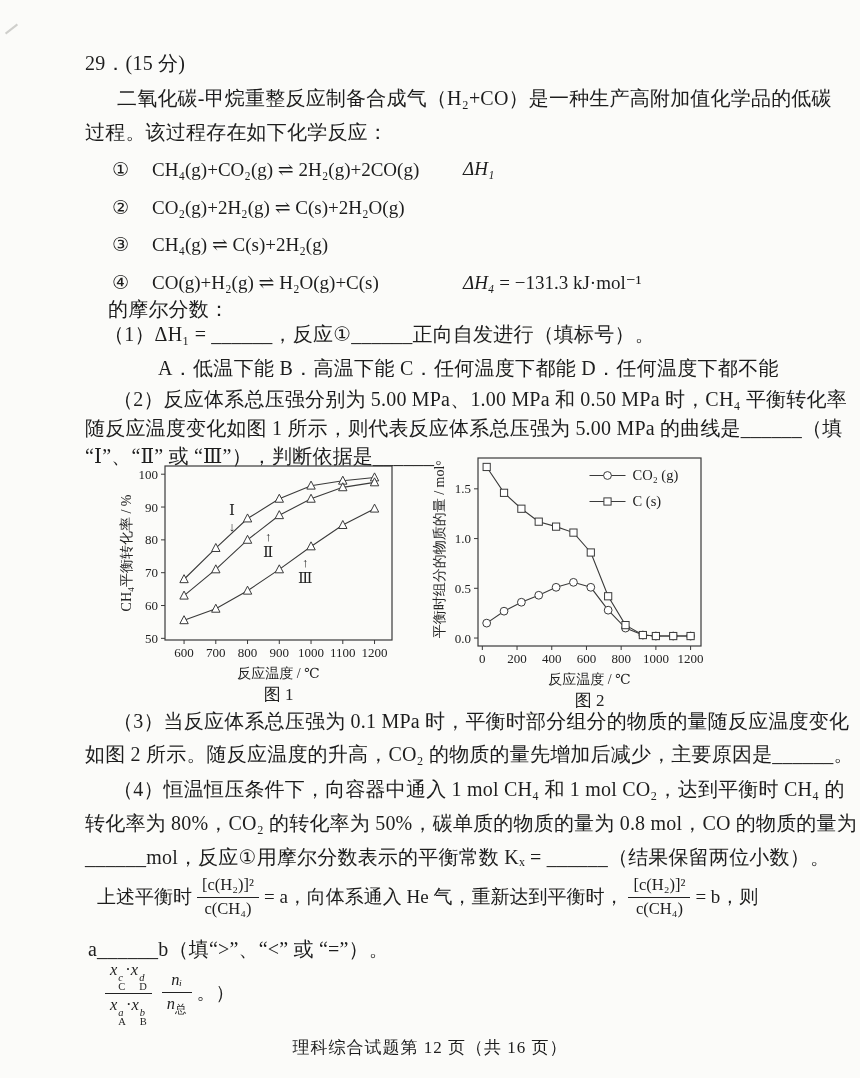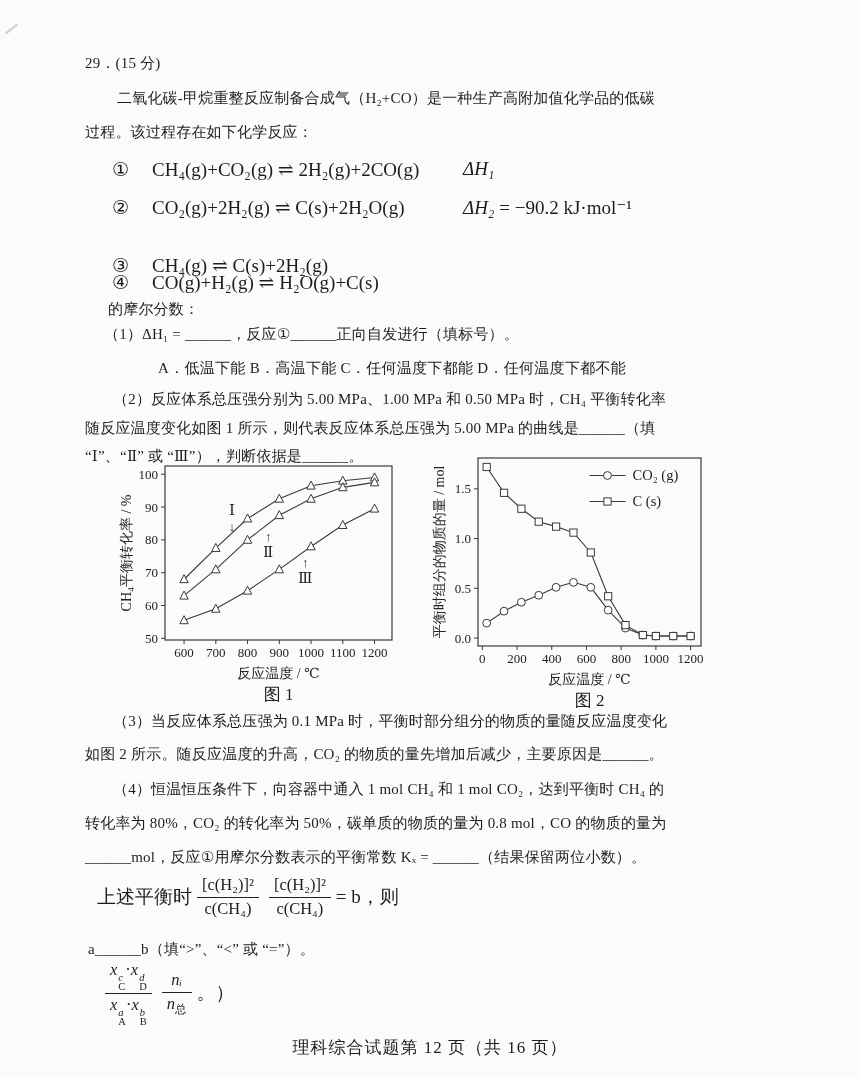--- a/index.html
+++ b/index.html
@@ -1,21 +1,21 @@
 <!DOCTYPE html>
 <html><head>
 <meta charset="utf-8">
 <style>
   html,body{margin:0;padding:0;}
   body{
     width:860px;height:1078px;position:relative;overflow:hidden;
     background:#fbfbf9;color:#1d1d1d;
     font-family:"Liberation Serif","DejaVu Serif","DejaVu Sans",serif;
   }
-  .line{position:absolute;white-space:nowrap;font-size:15px;line-height:26px;letter-spacing:0.2px;text-align:right;}
+  .line{position:absolute;white-space:nowrap;font-size:20px;line-height:26px;letter-spacing:0.2px;text-align:right;}
   .rxn{position:absolute;white-space:nowrap;font-size:19px;}
   .rxn .rxn-num{display:inline-block;width:40px;}
   .rxn .rxn-dh{position:absolute;left:351px;font-style:italic;}
   .rxn .rxn-dh .up{font-style:normal;}
   .options{letter-spacing:0.3px;}
   .flexline{position:absolute;display:flex;align-items:center;white-space:nowrap;font-size:19px;}
   .frac{display:inline-block;text-align:center;font-size:16.5px;line-height:1.25;margin:0 5px;vertical-align:middle;}
   .frac .fnum{display:block;border-bottom:1.4px solid #222;padding:0 5px 1px 5px;}
   .frac .fden{display:block;padding:1px 5px 0 5px;}
   .ss{display:inline-flex;flex-direction:column;align-items:flex-start;font-size:10.5px;line-height:9.5px;vertical-align:-6px;margin-left:1px;}
@@ -42,27 +42,27 @@
 <div class="line" style="left:85px;top:50px;">29．(15 分)</div>
 <div class="line" style="left:117px;top:85px;">二氧化碳-甲烷重整反应制备合成气（H₂+CO）是一种生产高附加值化学品的低碳</div>
 <div class="line" style="left:85px;top:119px;">过程。该过程存在如下化学反应：</div>
 
 <div class="rxn" style="left:112px;top:158px;width:680px;">
   <span class="rxn-num">①</span><span class="rxn-eq">CH₄(g)+CO₂(g) ⇌ 2H₂(g)+2CO(g)</span>
   <span class="rxn-dh"><span>ΔH₁</span><span class="up"></span></span>
 </div>
 <div class="rxn" style="left:112px;top:196px;width:680px;">
   <span class="rxn-num">②</span><span class="rxn-eq">CO₂(g)+2H₂(g) ⇌ C(s)+2H₂O(g)</span>
-  <span class="rxn-dh"><span>ΔH₂</span><span class="up"> = −90.2 kJ·mol⁻¹</span></span>
-</div>
-<div class="rxn" style="left:112px;top:233px;width:680px;margin-top:21px;">
+</div>
+<div class="rxn" style="left:112px;top:233px;width:680px;">
   <span class="rxn-num">③</span><span class="rxn-eq">CH₄(g) ⇌ C(s)+2H₂(g)</span>
 </div>
 <div class="rxn" style="left:112px;top:271px;width:680px;">
   <span class="rxn-num">④</span><span class="rxn-eq">CO(g)+H₂(g) ⇌ H₂O(g)+C(s)</span>
+  <span class="rxn-dh"><span>ΔH₄</span><span class="up"> = −131.3 kJ·mol⁻¹</span></span>
 </div>
 
 <div class="line" style="left:108px;top:296px;">的摩尔分数：</div>
 <div class="line" style="left:104px;top:321px;">（1）ΔH₁ = ______，反应①______正向自发进行（填标号）。</div>
 <div class="line options" style="left:158px;top:355px;">A．低温下能    B．高温下能    C．任何温度下都能    D．任何温度下都不能</div>
 <div class="line" style="left:113px;top:386px;">（2）反应体系总压强分别为 5.00 MPa、1.00 MPa 和 0.50 MPa 时，CH₄ 平衡转化率</div>
 <div class="line" style="left:85px;top:415px;">随反应温度变化如图 1 所示，则代表反应体系总压强为 5.00 MPa 的曲线是______（填</div>
 <div class="line" style="left:85px;top:443px;">“Ⅰ”、“Ⅱ” 或 “Ⅲ”），判断依据是______。</div>
 
 <svg width="300" height="262" style="left:117px;top:450px;">
@@ -195,20 +195,21 @@
 <div class="line" style="left:113px;top:776px;">（4）恒温恒压条件下，向容器中通入 1 mol CH₄ 和 1 mol CO₂，达到平衡时 CH₄ 的</div>
 <div class="line" style="left:85px;top:810px;">转化率为 80%，CO₂ 的转化率为 50%，碳单质的物质的量为 0.8 mol，CO 的物质的量为</div>
 <div class="line" style="left:85px;top:844px;">______mol，反应①用摩尔分数表示的平衡常数 Kₓ = ______（结果保留两位小数）。</div>
 
 <div class="flexline" style="left:97px;top:870px;height:54px;">
   <span>上述平衡时</span>
   <span class="frac">
     <span class="fnum">[c(H₂)]²</span>
     <span class="fden">c(CH₄)</span>
   </span>
+  <span>= a，向体系通入 He 气，重新达到平衡时，</span>
   <span class="frac">
     <span class="fnum">[c(H₂)]²</span>
     <span class="fden">c(CH₄)</span>
   </span>
   <span>= b，则</span>
 </div>
 
 <div class="line" style="left:88px;top:936px;">a______b（填“&gt;”、“&lt;” 或 “=”）。</div>
 
 <div class="flexline" style="left:100px;top:966px;height:54px;">

